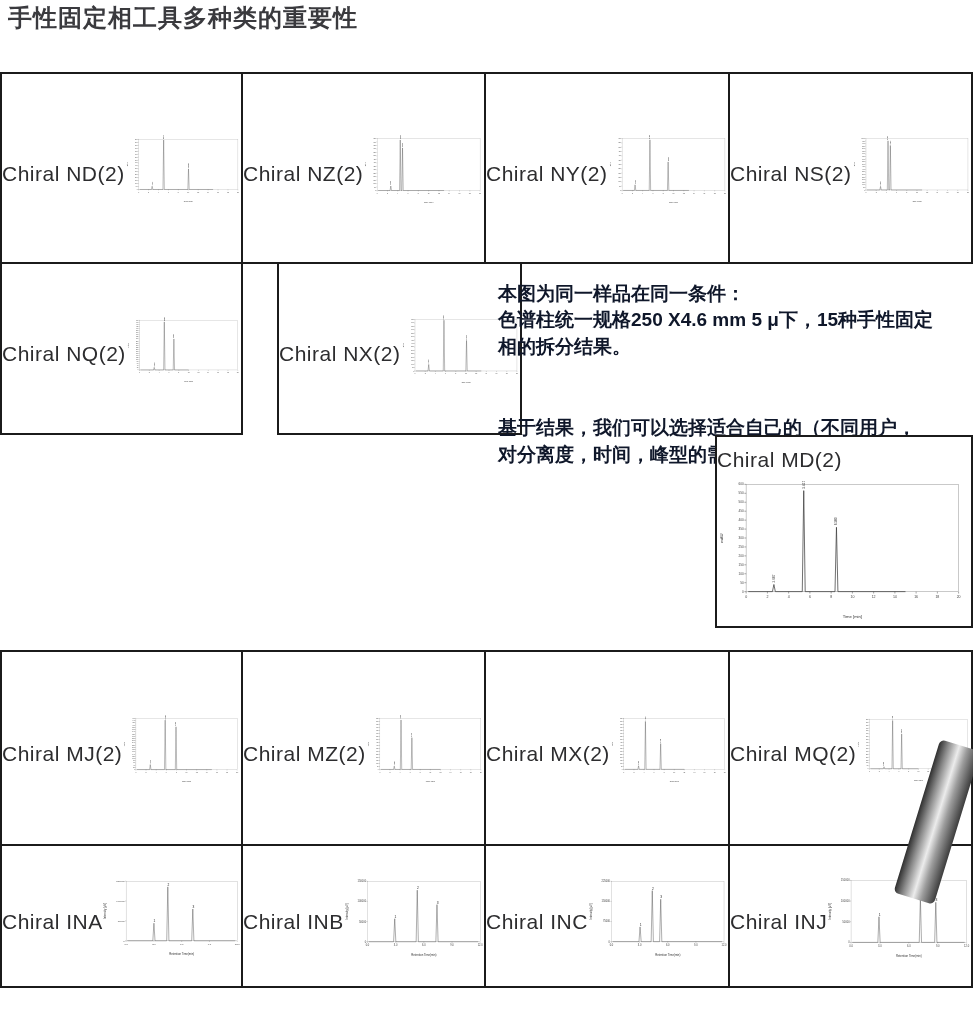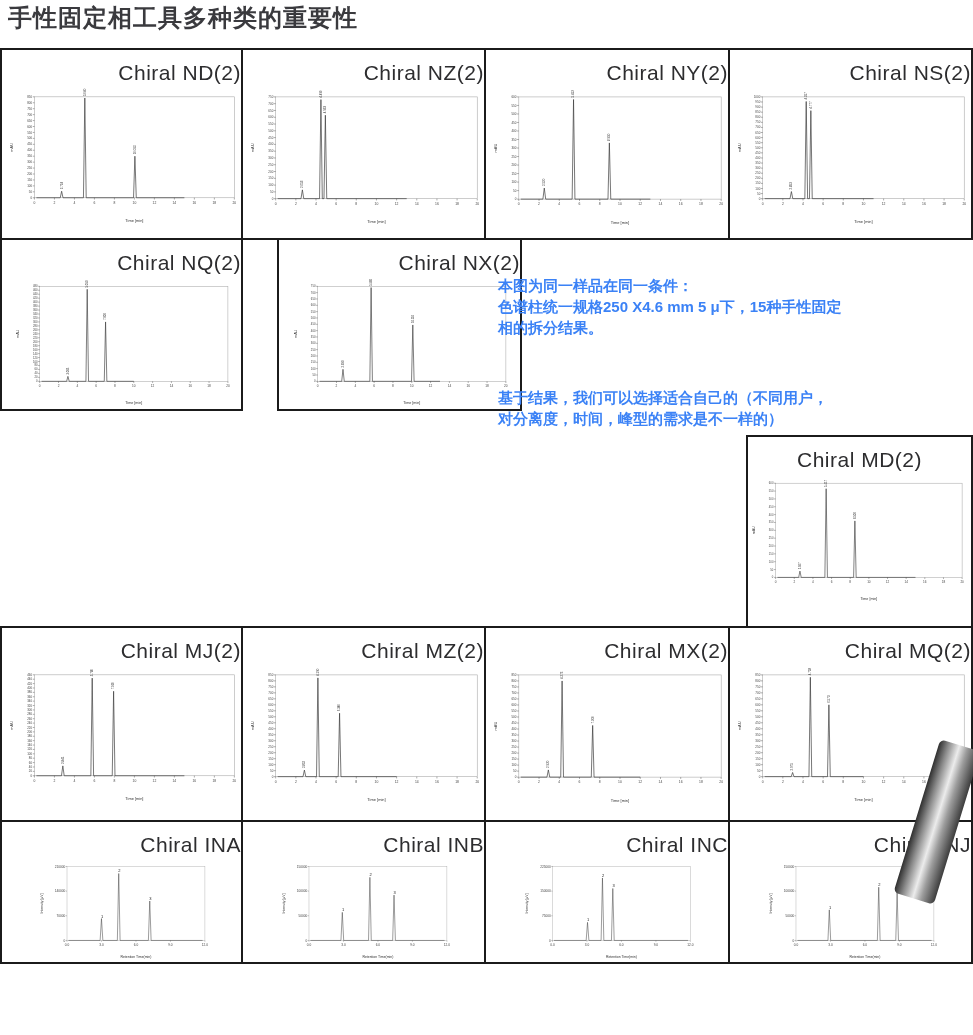--- a/index.html
+++ b/index.html
@@ -13,38 +13,38 @@
     font-size:24px; font-weight:bold; color:#3a3a3e; letter-spacing:1px;
   }
   .row{position:absolute; left:0; display:flex; align-items:stretch;}
   .row-1{top:48px;  height:192px;}
   .row-2{top:238px; height:173px;gap:36px;}
   .row-3{top:626px; height:196px;}
   .row-4{top:820px; height:144px;}
   .cell{
     box-sizing:border-box; background:#fff; border:2px solid #1b1b1b;
     width:245px; margin-left:-2px; height:100%;
-    display:flex; flex-direction:column; align-items:flex-end; position:relative;
+    display:flex; align-items:center; position:relative;margin-top:24px;
   }
   .cell:first-child{width:243px; margin-left:0;}
   .cell:nth-child(3){width:246px;}
   .panel-title{
     margin-top:11px; font-size:21px; color:#2d2d2f; letter-spacing:.5px;
     white-space:nowrap;
   }
   svg.chart{width:98%; display:block; margin-top:3px;}
   
   .mid{position:absolute; top:435px; left:0; width:973px; height:193px; overflow:hidden;}
   .md-panel{
-    position:absolute; top:0; right:0; width:227px; height:193px;
+    position:absolute; top:0; right:0; width:258px; height:193px;
     box-sizing:border-box; border:2px solid #1b1b1b; background:#fff;
-    display:flex; flex-direction:column; align-items:center; z-index:2;
+    display:flex; flex-direction:column; z-index:2;
   }
   .info-text{
-    font-size:15px; font-weight:bold; color:#3b82f6; line-height:1.4;
+    font-size:19px; font-weight:bold; color:#0f172a; line-height:1.4;
     white-space:pre-line;
   }
   .info-1{position:absolute; left:498px; top:254px; width:468px; z-index:1;}
   .info-2{position:absolute; left:54px; top:36px; width:430px; z-index:2;}
   
   .edge-tube{
     position:absolute; left:916px; top:742px; width:42px; height:160px; z-index:5;
     transform:rotate(17deg); border-radius:5px;
     background:linear-gradient(to right,#2f2f2f 0%,#8a8a8a 22%,#ececec 48%,#9c9c9c 68%,#3c3c3c 100%);
   }

